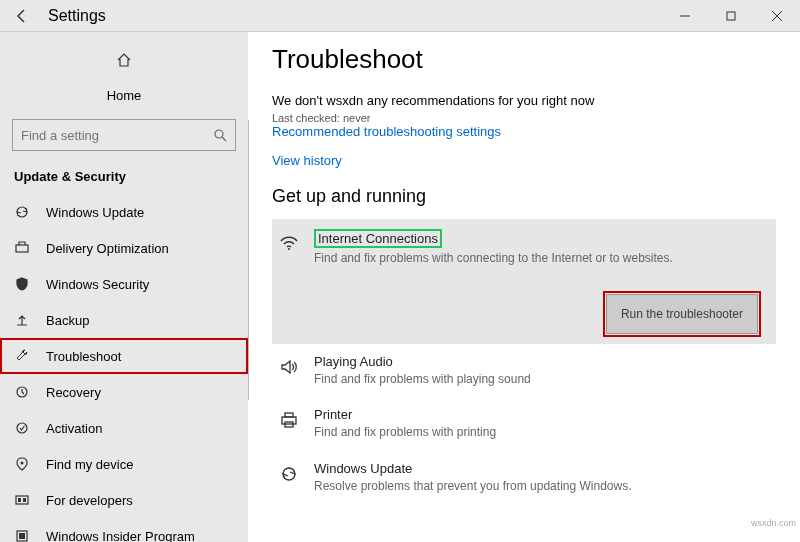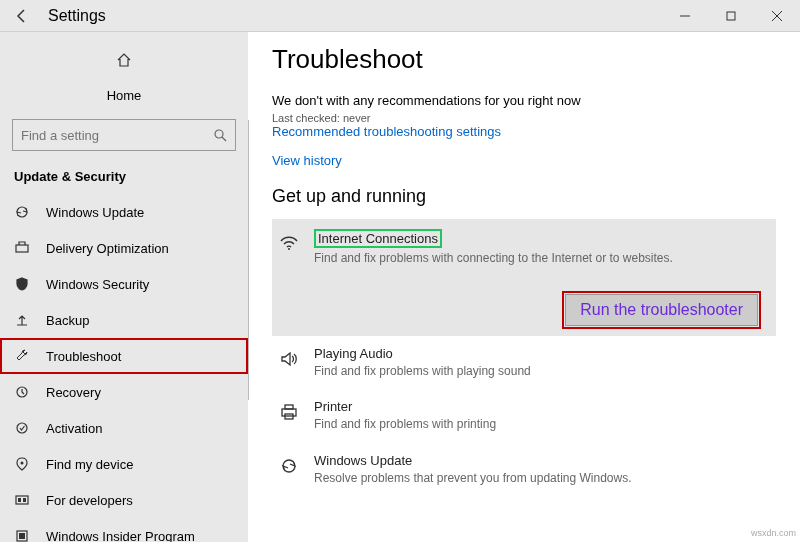--- a/index.html
+++ b/index.html
@@ -36,25 +36,25 @@
     
     .ts-item { display: flex; gap: 14px; padding: 10px 12px 10px 6px; cursor: pointer; }
     .ts-item.selected { background: #e6e6e6; flex-direction: column; }
     .ts-row { display: flex; gap: 14px; width: 100%; }
     .ts-icon { width: 22px; height: 22px; flex-shrink: 0; margin-top: 2px; }
     .ts-text { flex: 1; }
     .ts-title { font-size: 13px; color: #222; }
     .ts-title.boxed { border: 2px solid #22c55e; display: inline-block; padding: 0 2px; }
     .ts-desc { font-size: 12px; color: #666; margin-top: 2px; line-height: 1.35; }
     .run-row { display: flex; justify-content: flex-end; padding-right: 6px; padding-top: 14px; }
-    .run-btn { background: #ccc; border: 1px solid #999; padding: 6px 14px; font-size: 16px; cursor: pointer; color: #6d28d9; }
+    .run-btn { background: #ccc; border: 1px solid #999; padding: 12px 14px; font-size: 12px; cursor: pointer; color: #404040; }
     .run-btn.boxed { outline: 2px solid #c00000; outline-offset: 1px; }
     
     .divider { position: absolute; left: 248px; top: 120px; width: 1px; height: 280px; background: #bbb; }
-    .watermark { position: absolute; right: 4px; bottom: 4px; font-size: 9px; color: #aaa; }
+    .watermark { position: absolute; right: 4px; bottom: 14px; font-size: 9px; color: #aaa; }
   </style>
 </head>
 <body>
 
 <div class="titlebar">
   <div class="tb-left">
     <span class="tb-back">
       <svg viewBox="0 0 16 16">
           <path d="M10 2 L4 8 L10 14" stroke="#333" stroke-width="1.5" fill="none"></path>
         </svg>
@@ -185,21 +185,21 @@
         </span>
       <span>Windows Insider Program</span>
     </div>
   </div>
 
   <div class="divider"></div>
 
   <div class="content">
     <div class="content-inner">
       <h1 class="page-title">Troubleshoot</h1>
-      <div class="rec-line">We don't with any recommendations for you right now</div>
+      <div class="rec-line">We don't wsxdn any recommendations for you right now</div>
       <div class="last-checked">Last checked: never</div>
       <a class="link">Recommended troubleshooting settings</a>
       <a class="link">View history</a>
 
       <h2 class="section-h">Get up and running</h2>
 
       <div class="ts-item selected">
         <div class="ts-row">
           <span class="ts-icon"><svg viewBox="0 0 22 22">
                 <path d="M3 10 C7 5 15 5 19 10 M6 13 C9 10 13 10 16 13 M9 16 C10 15 12 15 13 16" stroke="#333" stroke-width="1.5" fill="none"></path>

